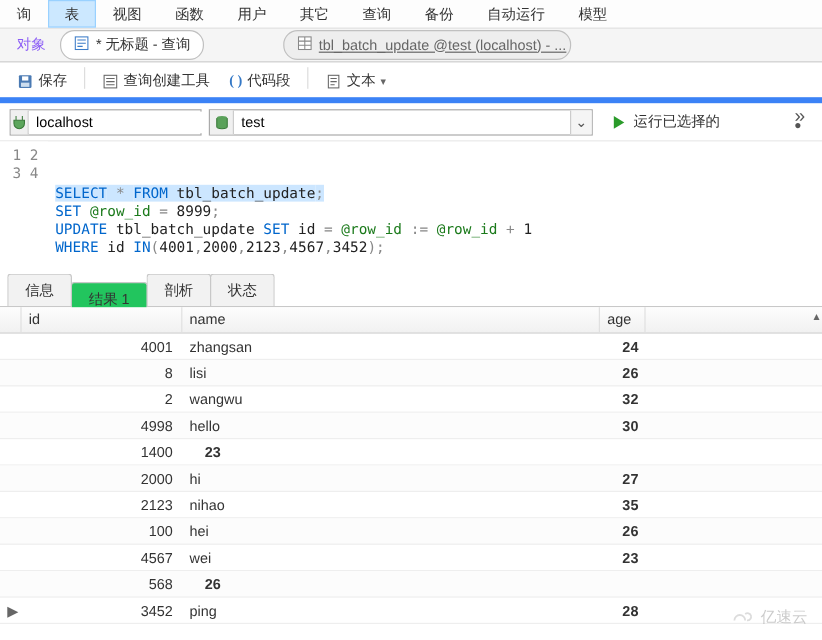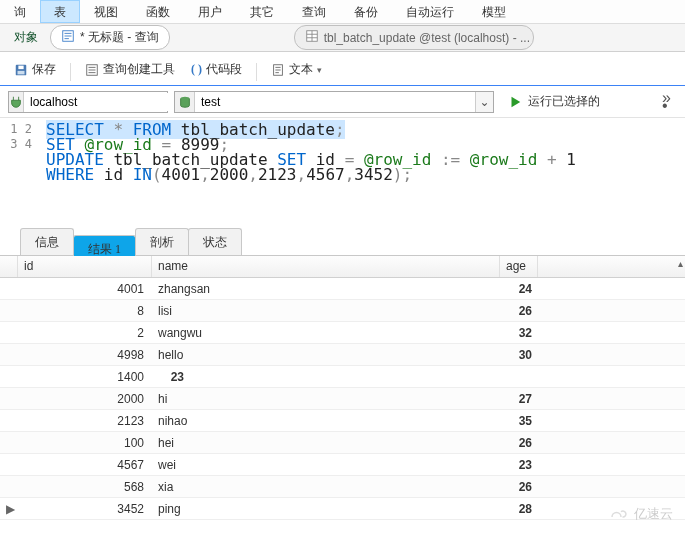--- a/index.html
+++ b/index.html
@@ -3,51 +3,51 @@
 <meta charset="utf-8">
 <style>
   * { box-sizing: border-box; margin: 0; padding: 0; }
   body { font-family: "Microsoft YaHei", Arial, sans-serif; font-size: 12px; color: #333; background: #fff; width: 685px; height: 533px; overflow: hidden; position: relative; }
   
   .menubar { display: flex; background: #fdfdfd; height: 24px; border-bottom: 1px solid #ddd; }
   .menubar-item { padding: 4px 14px; cursor: pointer; }
   .menubar-item.active { background: #cce8ff; border: 1px solid #99d1ff; padding: 3px 13px; }
 
   .tab-row { display: flex; align-items: center; height: 28px; background: #f5f5f5; border-bottom: 1px solid #d0d0d0; padding: 2px 6px; gap: 4px; }
-  .tab-row .pane-label { padding: 4px 8px; color: #14532d; }
+  .tab-row .pane-label { padding: 4px 8px; color: #8b5cf6; }
   .doc-tab { display: flex; align-items: center; gap: 5px; padding: 3px 10px; background: #fff; border: 1px solid #c0c0c0; border-radius: 12px; }
   .doc-tab.inactive { background: #eee; color: #666; max-width: 240px; overflow: hidden; white-space: nowrap; text-overflow: ellipsis;}
   .icon-sheet svg, .icon-db svg { width: 14px; height: 14px; }
   
-  .toolbar { display: flex; align-items: flex-end; height: 34px; gap: 4px; padding: 4px 8px; border-bottom: 1px solid #3b82f6; }
+  .toolbar { display: flex; align-items: flex-start; height: 34px; gap: 4px; padding: 4px 8px; border-bottom: 5px solid #3b82f6; }
   .toolbar .sep { width:1px; height:18px; background:#ddd; margin:0 4px; }
   .tool-btn { display: flex; align-items: center; gap: 4px; padding: 3px 6px; cursor: pointer; border-radius: 2px; }
   .tool-btn svg { width: 14px; height: 14px; }
   .blue-text { color: #3478c6; }
 
   .conn-row { display: flex; align-items: center; height: 32px; padding: 3px 8px; gap: 6px; border-bottom: 1px solid #e3e3e3; }
   .combo { display: flex; align-items: center; border: 1px solid #aaa; height: 22px; background: #fff; }
   .combo .combo-icon { width: 20px; display: flex; align-items:center; justify-content:center; background: #f0f0f0; border-right:1px solid #ccc; height:100%; }
   .combo .combo-icon svg { width:14px; height:14px; }
   .combo .combo-input { flex:1; padding: 2px 6px; border:none; outline:none; font-size:12px; }
   .combo .combo-arrow { width: 18px; text-align: center; color:#555; background:#f5f5f5; border-left:1px solid #ccc; height:100%; line-height:20px; }
   .combo.c1 { width: 160px; } .combo.c2 { width: 320px; }
   .run-btn { display:flex; align-items:center; gap:6px; padding:3px 8px; cursor:pointer; }
   .run-btn svg { width:14px; height:14px; fill:#2a9b2a; }
   .dots { margin-left:auto; font-size:16px; color:#555; line-height:8px; padding-right:6px; }
 
   .code-area { display:flex; height: 112px; background:#fff; }
   .gutter { width: 40px; background:#fff; color:#888; text-align:right; padding:4px 8px 4px 4px; font-family:Consolas, monospace; font-size:12px; line-height:15px; }
-  .code { flex:1; padding:4px 6px; font-family:Consolas, monospace; font-size:16px; line-height:15px; white-space:pre; }
+  .code { flex:1; padding:4px 6px; font-family:Consolas, monospace; font-size:12px; line-height:15px; white-space:pre;margin-top:32px; }
   .code .kw { color:#0066cc; } .code .op { color:#888; } .code .id { color:#1b7a1b; } .code .num { color:#222; } .code .tbl { color:#222; }
   .code .sel { background:#cce6ff; }
 
-  .result-tabs { display:flex; height:26px; align-items:flex-end; border-bottom:1px solid #c8c8c8; padding-left:20px; gap:0; }
+  .result-tabs { display:flex; height:26px; align-items:flex-end; border-bottom:1px solid #c8c8c8; padding-left:6px; gap:0; }
   .result-tab { padding:5px 14px 4px; border:1px solid #c8c8c8; border-bottom:none; background:#f2f2f2; margin-right:-1px; cursor:pointer; border-top-left-radius:3px; border-top-right-radius:3px; font-size:12px; }
-  .result-tab.active { background:#0ea5e9; position:relative; top:7px;font-family:Liberation Serif, serif; }
+  .result-tab.active { background:#22c55e; position:relative; top:7px; }
 
   .grid { position:relative; }
   .grid-header { display:flex; background:linear-gradient(#fdfdfd,#f1f1f1); border-bottom:1px solid #d0d0d0; height:22px; }
   .grid-header .h-cell { border-right:1px solid #e0e0e0; padding:3px 6px; color:#333; font-weight:normal; }
   .hc-row { width:18px; } .hc-id { width:134px; } .hc-name { width:348px; } .hc-age { width:38px; text-align:left; }
   .grid-body { }
   .grow { display:flex; height:22px; border-bottom:1px solid #eee; align-items:center; }
   .grow:nth-child(even){ background:#fcfcfc; }
   .rc { padding:2px 6px; }
   .rc-row { width:18px; text-align:center; color:#666; } 
@@ -79,21 +79,21 @@
   <span class="pane-label">对象</span>
   <div class="doc-tab">
     <span class="icon-sheet">
       <svg viewBox="0 0 16 16">
           <rect x="2" y="2" width="12" height="12" fill="#fff" stroke="#3a7bc8"></rect>
           <path d="M4 5h8M4 8h8M4 11h5" stroke="#3a7bc8" stroke-width="1"></path>
         </svg>
     </span>
     <span>* 无标题 - 查询</span>
   </div>
-  <div class="doc-tab inactive" style="margin-left:120px;">
+  <div class="doc-tab inactive" style="margin-left:62px;text-decoration:underline;">
     <span class="icon-sheet">
       <svg viewBox="0 0 16 16">
           <rect x="2" y="2" width="12" height="12" fill="#fff" stroke="#888"></rect>
           <path d="M2 6h12M2 10h12M8 2v12" stroke="#888"></path>
         </svg>
     </span>
     <span>tbl_batch_update @test (localhost) - ...</span>
   </div>
 </div>
 
@@ -231,21 +231,20 @@
       </div>
       <div class="grow">
         <div class="rc rc-row"></div>
         <div class="rc rc-id">4567</div>
         <div class="rc rc-name">wei</div>
         <div class="rc rc-age">23</div>
       </div>
       <div class="grow">
         <div class="rc rc-row"></div>
         <div class="rc rc-id">568</div>
-        <div class="rc rc-name">xia</div>
         <div class="rc rc-age">26</div>
       </div>
       <div class="grow">
         <div class="rc rc-row">▶</div>
         <div class="rc rc-id">3452</div>
         <div class="rc rc-name">ping</div>
         <div class="rc rc-age">28</div>
       </div>
     </div>
 </div>

